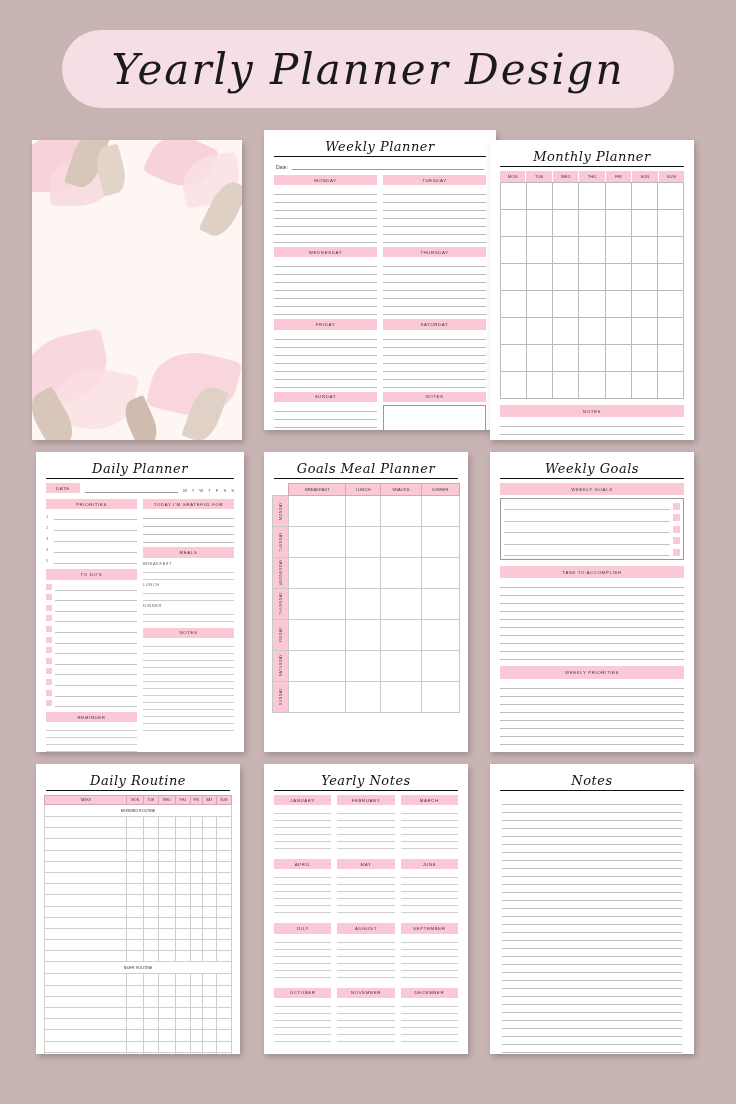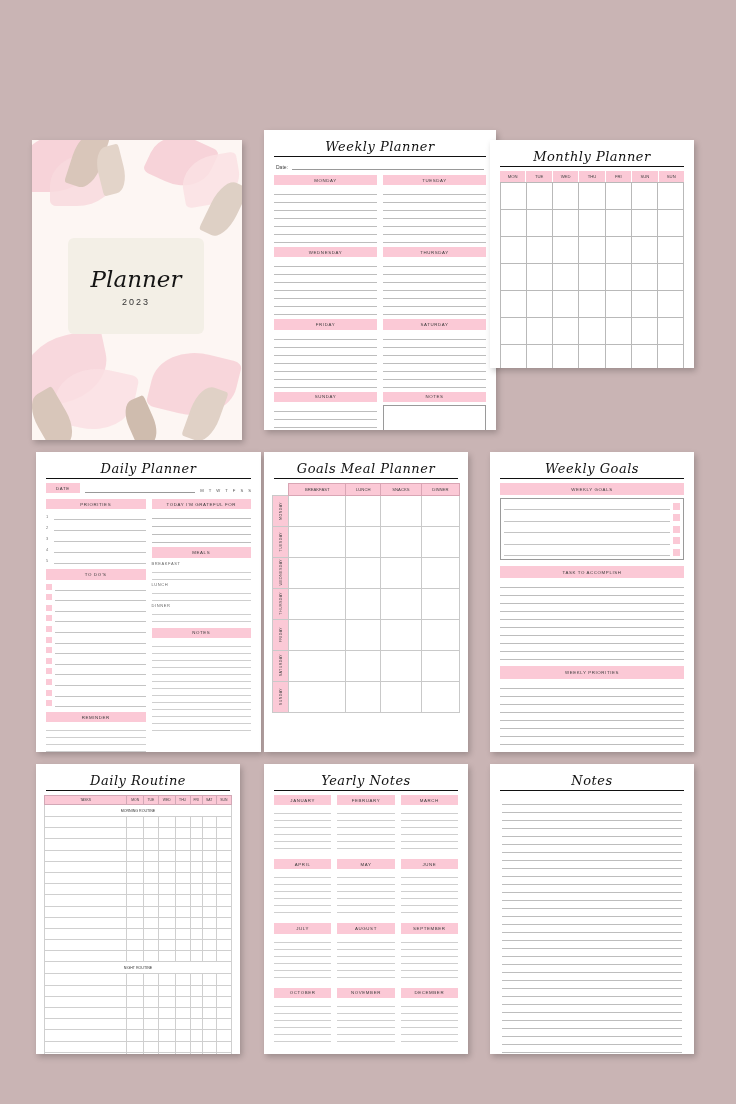--- a/index.html
+++ b/index.html
@@ -123,40 +123,39 @@
   .smalllabel{font-size:4px;color:#666;letter-spacing:.6px;}
   .mtwtfss{display:flex;gap:5px;font-size:4.2px;color:#555;}
   .datefield{display:flex;align-items:flex-end;gap:4px;font-size:5px;color:#444;}
   .datefield .ln{flex:1;border-bottom:1px solid #999;height:8px;}
 </style>
 </head>
 <body>
 
 <div class="page">
 
+  <div class="banner">
+    <div class="banner-title">Yearly Planner Design</div>
+  </div>
 
   <div class="sheet cover" style="left:32px;top:140px;width:210px;height:300px;">
     <div class="petal" style="left:-12px;top:-6px;width:74px;height:58px;background:#f6cdd3;"></div>
     <div class="petal" style="left:18px;top:14px;width:66px;height:52px;background:#f8d9dd;"></div>
     <div class="leafy" style="left:40px;top:-8px;width:30px;height:56px;background:#d9c6ba;transform:rotate(18deg);"></div>
     <div class="leafy" style="left:66px;top:6px;width:26px;height:48px;background:#e3d4c9;transform:rotate(-14deg);"></div>
     <div class="petal" style="left:118px;top:-4px;width:62px;height:50px;background:#f6cdd3;transform:rotate(25deg);"></div>
     <div class="petal" style="left:150px;top:16px;width:58px;height:48px;background:#fae0e3;transform:rotate(-10deg);"></div>
     <div class="leafy" style="left:178px;top:40px;width:28px;height:58px;background:#ded0c5;transform:rotate(26deg);"></div>
     <div class="petal" style="left:-10px;top:196px;width:86px;height:66px;background:#f7d2d8;transform:rotate(-12deg);"></div>
     <div class="petal" style="left:24px;top:228px;width:78px;height:62px;background:#fadfe3;transform:rotate(12deg);"></div>
     <div class="leafy" style="left:4px;top:250px;width:32px;height:58px;background:#d8c6ba;transform:rotate(-30deg);"></div>
     <div class="petal" style="left:120px;top:212px;width:84px;height:64px;background:#f7d0d6;transform:rotate(14deg);"></div>
     <div class="leafy" style="left:158px;top:246px;width:30px;height:56px;background:#e0d1c6;transform:rotate(20deg);"></div>
     <div class="leafy" style="left:96px;top:258px;width:26px;height:48px;background:#cfbcae;transform:rotate(-24deg);"></div>
 
-    <div class="cover-card">
-      <div class="cover-word">Planner</div>
-      <div class="cover-year">2023</div>
-    </div>
   </div>
 
   <div class="sheet" style="left:264px;top:130px;width:232px;height:300px;">
     <div class="sheet-title">Weekly Planner</div>
     <div class="rule"></div>
     <div style="padding:0 12px;">
       <div class="datefield">
         <span>Date:</span>
         <span class="ln"></span>
       </div>
@@ -253,21 +252,21 @@
             <div class="line"></div>
         </div>
       </div>
       <div class="col">
         <div class="bar">NOTES</div>
         <div class="notesbox"></div>
       </div>
     </div>
   </div>
 
-  <div class="sheet" style="left:490px;top:140px;width:204px;height:228px;">
+  <div class="sheet" style="left:490px;top:140px;width:204px;height:300px;">
     <div class="sheet-title">Monthly Planner</div>
     <div class="rule"></div>
 
     <div class="mhead">
       <div>MON</div>
       <div>TUE</div>
       <div>WED</div>
       <div>THU</div>
       <div>FRI</div>
       <div>SUN</div>
@@ -354,21 +353,21 @@
     <div style="margin:6px 10px 0 10px;">
       <div class="bar tall">NOTES</div>
       <div class="lines">
         <div class="line"></div>
           <div class="line"></div>
           <div class="line"></div>
       </div>
     </div>
   </div>
 
-  <div class="sheet" style="left:36px;top:452px;width:225px;height:300px;">
+  <div class="sheet" style="left:36px;top:452px;width:208px;height:300px;">
     <div class="sheet-title">Daily Planner</div>
     <div class="rule"></div>
 
     <div style="display:flex;align-items:flex-end;gap:5px;padding:0 10px;margin-top:2px;">
       <div class="bar" style="width:34px;">DATE</div>
       <div style="flex:1;border-bottom:1px solid #999;height:8px;"></div>
       <div class="mtwtfss">
         <span>M</span>
         <span>T</span>
         <span>W</span>

